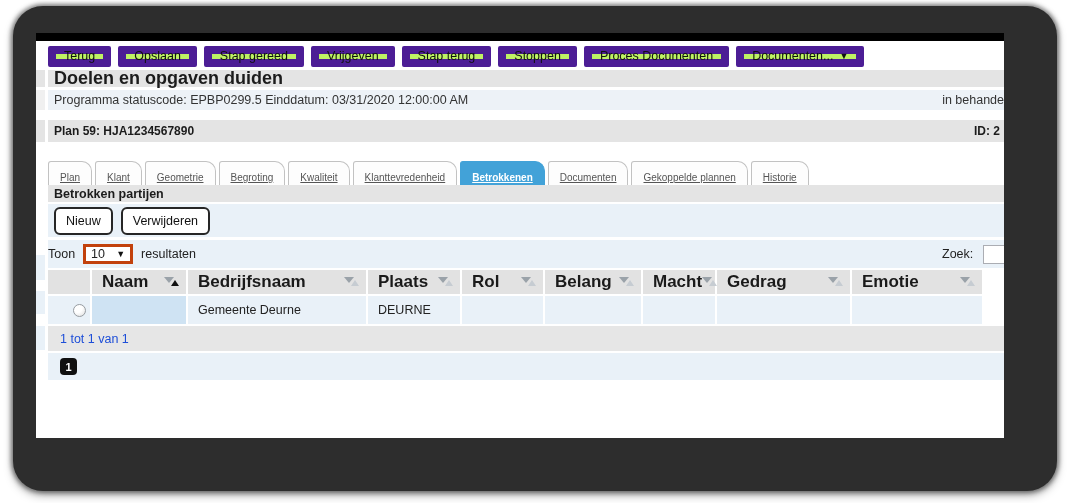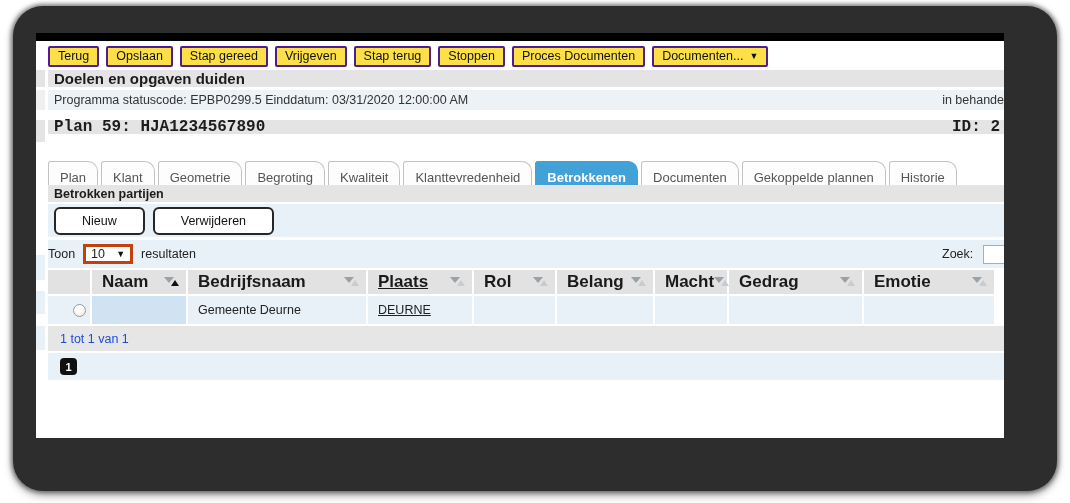--- a/index.html
+++ b/index.html
@@ -23,47 +23,47 @@
   .gut2 { top:57px;  height:20px; background:#f0f0f0; }
   .gut3 { top:87px;  height:22px; background:#e4e4e4; }
   .gut4 { top:222px; height:25px; background:#e9f1f8; }
   .gut5 { top:258px; height:23px; background:#e9f1f8; }
   .gut6 { top:293px; height:24px; background:#e9f1f8; }
 
   .band { position:absolute; left:12px; width:956px; }
 
   
   .toolbar { top:12px; height:22px; display:flex; gap:7px; align-items:center; }
-  .tbtn { height:21px; background:#fde047; border:2px solid #4c1d95; border-radius:2px;
+  .tbtn { height:21px; background:#bef264; border:8px solid #4c1d95; border-radius:2px;
     padding:0 8px; font-size:12.5px; color:#111; display:inline-flex; align-items:center;
     gap:6px; cursor:pointer; white-space:nowrap; }
   .tbtn .caret { font-size:9px; }
 
   
   .bar-title { background:#e4e4e4; font-weight:bold; color:#1c1c1c;
     display:flex; align-items:center; justify-content:space-between; padding:0 4px 0 6px; }
-  .doelen  { top:37px; height:17px; font-size:15px; }
+  .doelen  { top:37px; height:17px; font-size:18px; }
   .status  { top:57px; height:20px; background:#edf2f7; color:#333;
     display:flex; align-items:center; justify-content:space-between; padding:0 0 0 6px; }
-  .plan    { top:87px; height:14px; font-size:16px;font-family:Liberation Mono, monospace; }
+  .plan    { top:87px; height:22px; font-size:12px; }
 
   
   .tabs { top:126px; height:27px; display:flex; align-items:flex-end; gap:3px; }
   .tab { height:25px; line-height:24px; padding:4px 11px; background:#fdfdfd;
     border:1px solid #c2c2c2; border-bottom:none; border-radius:3px 10px 0 0;
-    color:#555; font-size:13px; cursor:pointer; white-space:nowrap; }
+    color:#555; font-size:10px; cursor:pointer; white-space:nowrap;text-decoration:underline; }
   .tab.active { background:#42a2d8; border-color:#42a2d8; color:#fff; font-weight:bold; }
 
   .betrokken { top:152px; height:17px; font-size:12.5px; }
 
   
   .actions { top:171px; height:33px; background:#e9f1f8; display:flex;
     align-items:center; gap:8px; padding-left:6px; }
   .abtn { height:28px; background:#fff; border:2px solid #262626; border-radius:6px;
-    padding:0 26px; font-size:12.5px; color:#111; display:inline-flex; align-items:center;
+    padding:0 10px; font-size:12.5px; color:#111; display:inline-flex; align-items:center;
     cursor:pointer; }
 
   
   .controls { top:207px; height:28px; background:#e9f1f8; display:flex;
     align-items:center; position:absolute; }
   .pagesize { display:inline-flex; justify-content:space-between; align-items:center;
     width:50px; height:20px; background:#fff; border:3px solid #c2410c; margin:0 8px;
     padding:0 5px; font-size:12.5px; cursor:pointer; }
   .pagesize .caret { font-size:9px; color:#111; }
   .search { position:absolute; left:894px; top:0; height:28px; display:flex;
@@ -76,21 +76,21 @@
   .th { background:#e2e2e2; height:24px; margin-right:2px; display:flex;
     align-items:center; justify-content:space-between; padding:0 6px 0 10px;
     font-weight:bold; font-size:17px; color:#1a1a1a; cursor:pointer; flex:none; }
   .trow { top:263px; height:28px; display:flex; }
   .td { background:#e9f1f8; height:28px; margin-right:2px; display:flex;
     align-items:center; padding-left:10px; font-size:12.5px; color:#222; flex:none; }
   .td.sorted { background:#cfe3f3; }
   .td.selcell { justify-content:flex-end; padding:0 4px 0 0; }
 
   .col-sel{width:42px;} .col-naam{width:94px;} .col-bedrijf{width:178px;}
-  .col-plaats{width:104px;text-decoration:underline;} .col-rol{width:81px;} .col-belang{width:96px;}
+  .col-plaats{width:92px;} .col-rol{width:81px;} .col-belang{width:96px;}
   .col-macht{width:72px;} .col-gedrag{width:133px;} .col-emotie{width:130px;}
   .th.col-sel{background:#e2e2e2;}
 
   
   .sort { position:relative; width:16px; height:12px; flex:none; }
   .sort::before { content:""; position:absolute; left:0; top:1px;
     border-left:5px solid transparent; border-right:5px solid transparent;
     border-top:6px solid #9aa2a9; }
   .sort::after { content:""; position:absolute; left:7px; top:4px;
     border-left:4px solid transparent; border-right:4px solid transparent;

